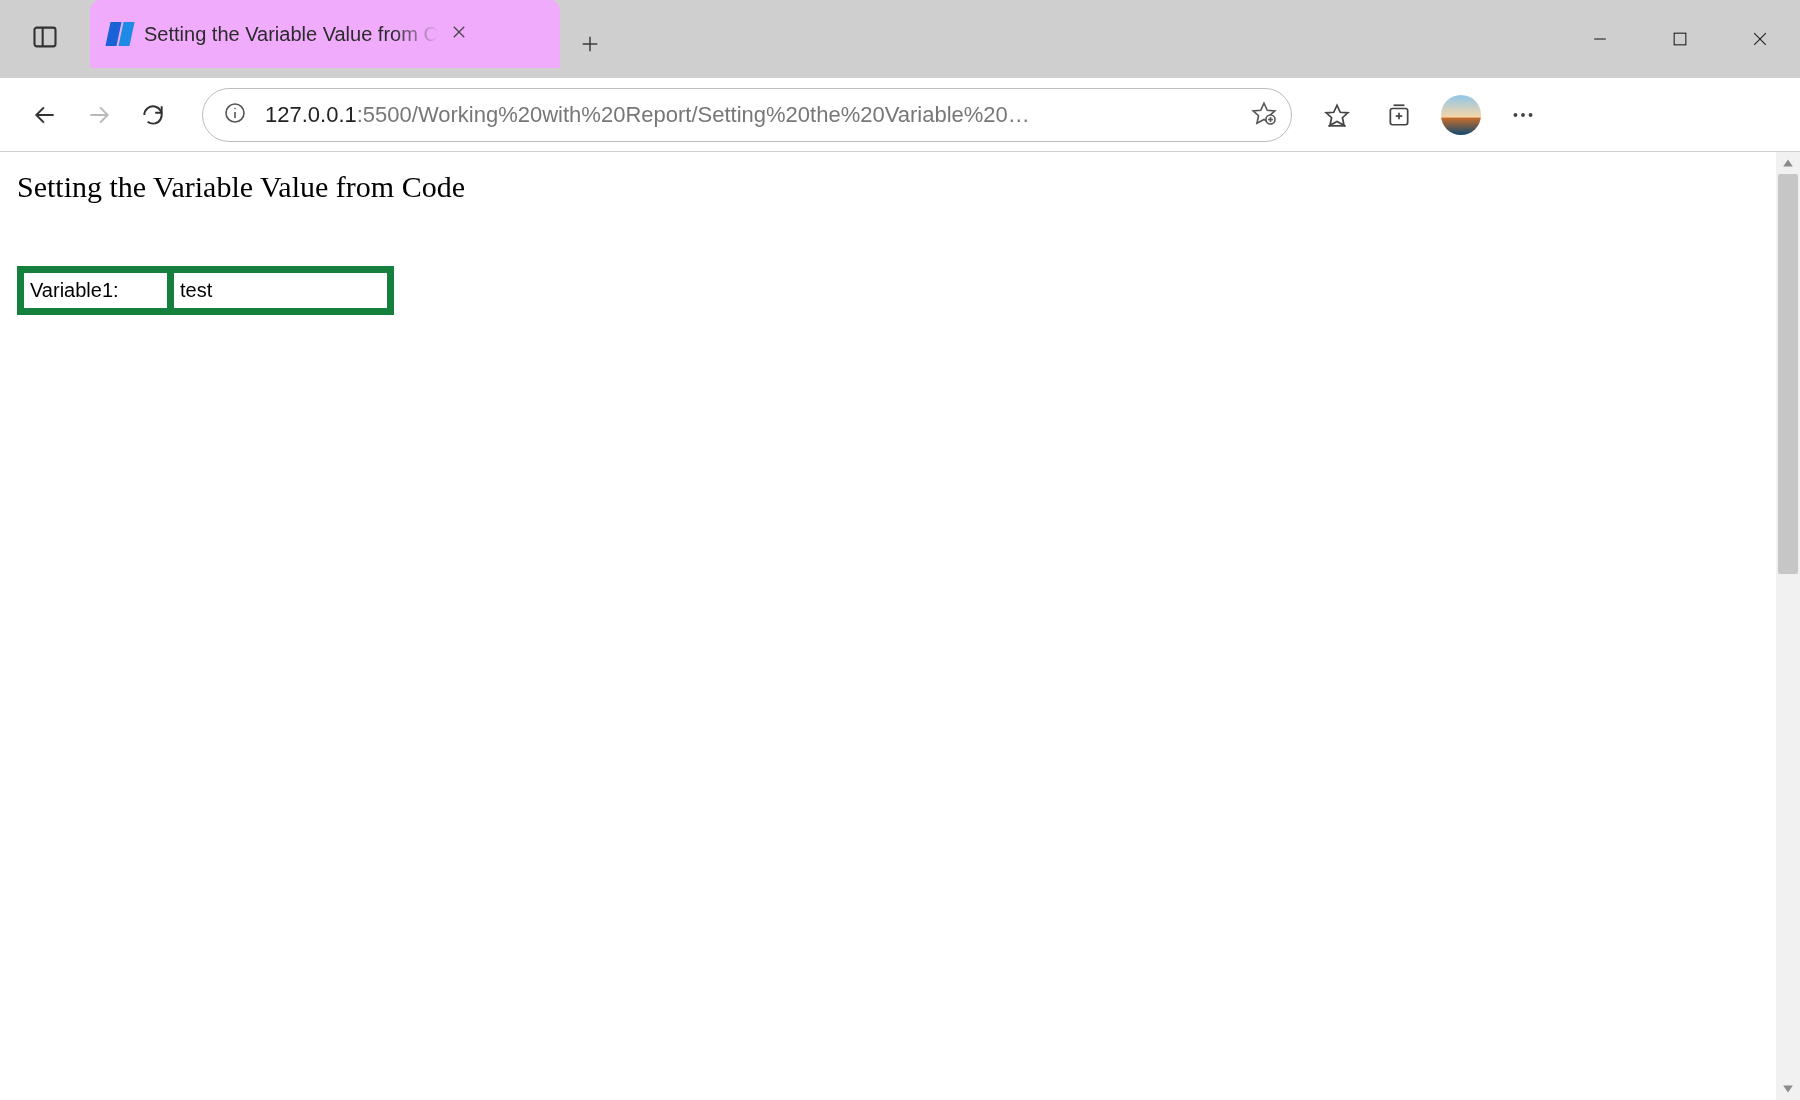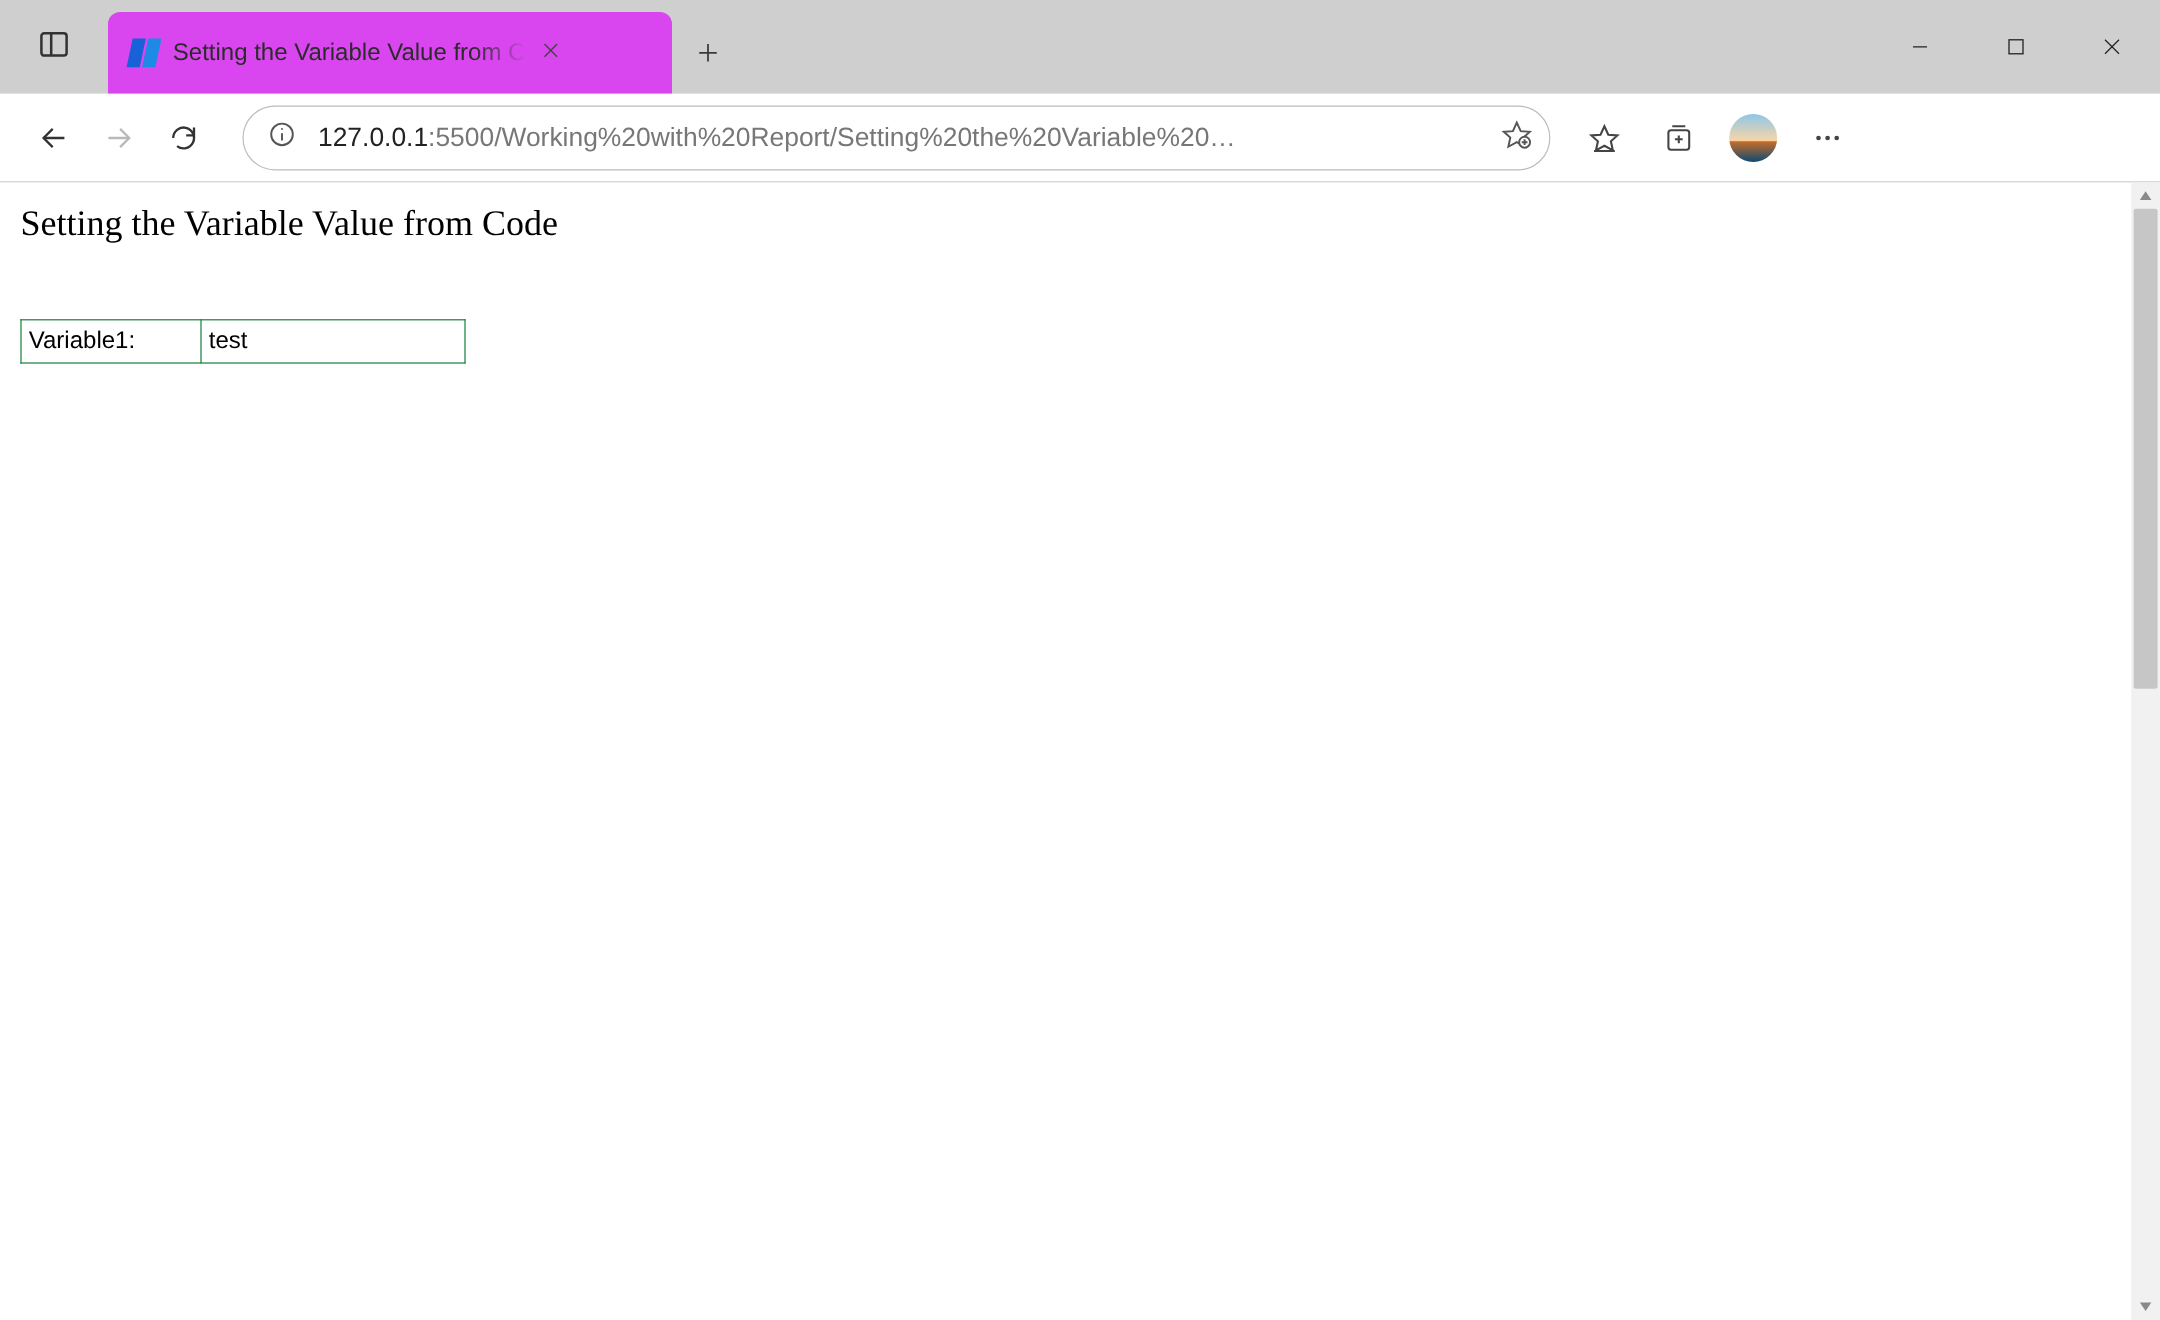--- a/index.html
+++ b/index.html
@@ -22,22 +22,21 @@
     }
     .tab-actions-left {
       width: 90px;
       display: flex;
       align-items: center;
       justify-content: center;
     }
     .tab-panel-icon svg { width: 28px; height: 28px; stroke: #333; fill: none; stroke-width: 1.8; }
 
     .tab {
-      margin-top: 10px;
-      background: #d946ef;
+      background: #f0abfc;
       border-top-left-radius: 10px;
       border-top-right-radius: 10px;
       display: flex;
       align-items: center;
       padding: 0 14px 0 18px;
       gap: 12px;
       height: 68px;
       min-width: 470px;
       position: relative;
     }
@@ -150,21 +149,21 @@
       color:#000;
       font-weight: 400;
     }
     .report-table {
       margin-top: 62px;
       border-collapse: collapse;
       font-family: Arial, Helvetica, sans-serif;
       font-size: 20px;
     }
     .report-table td {
-      border: 1px solid #15803d;
+      border: 7px solid #15803d;
       padding: 6px 6px;
       height: 36px;
       vertical-align: middle;
     }
     .report-table td.label { width: 150px; }
     .report-table td.value { width: 220px; }
 
     
     .vscroll {
       position:absolute;

